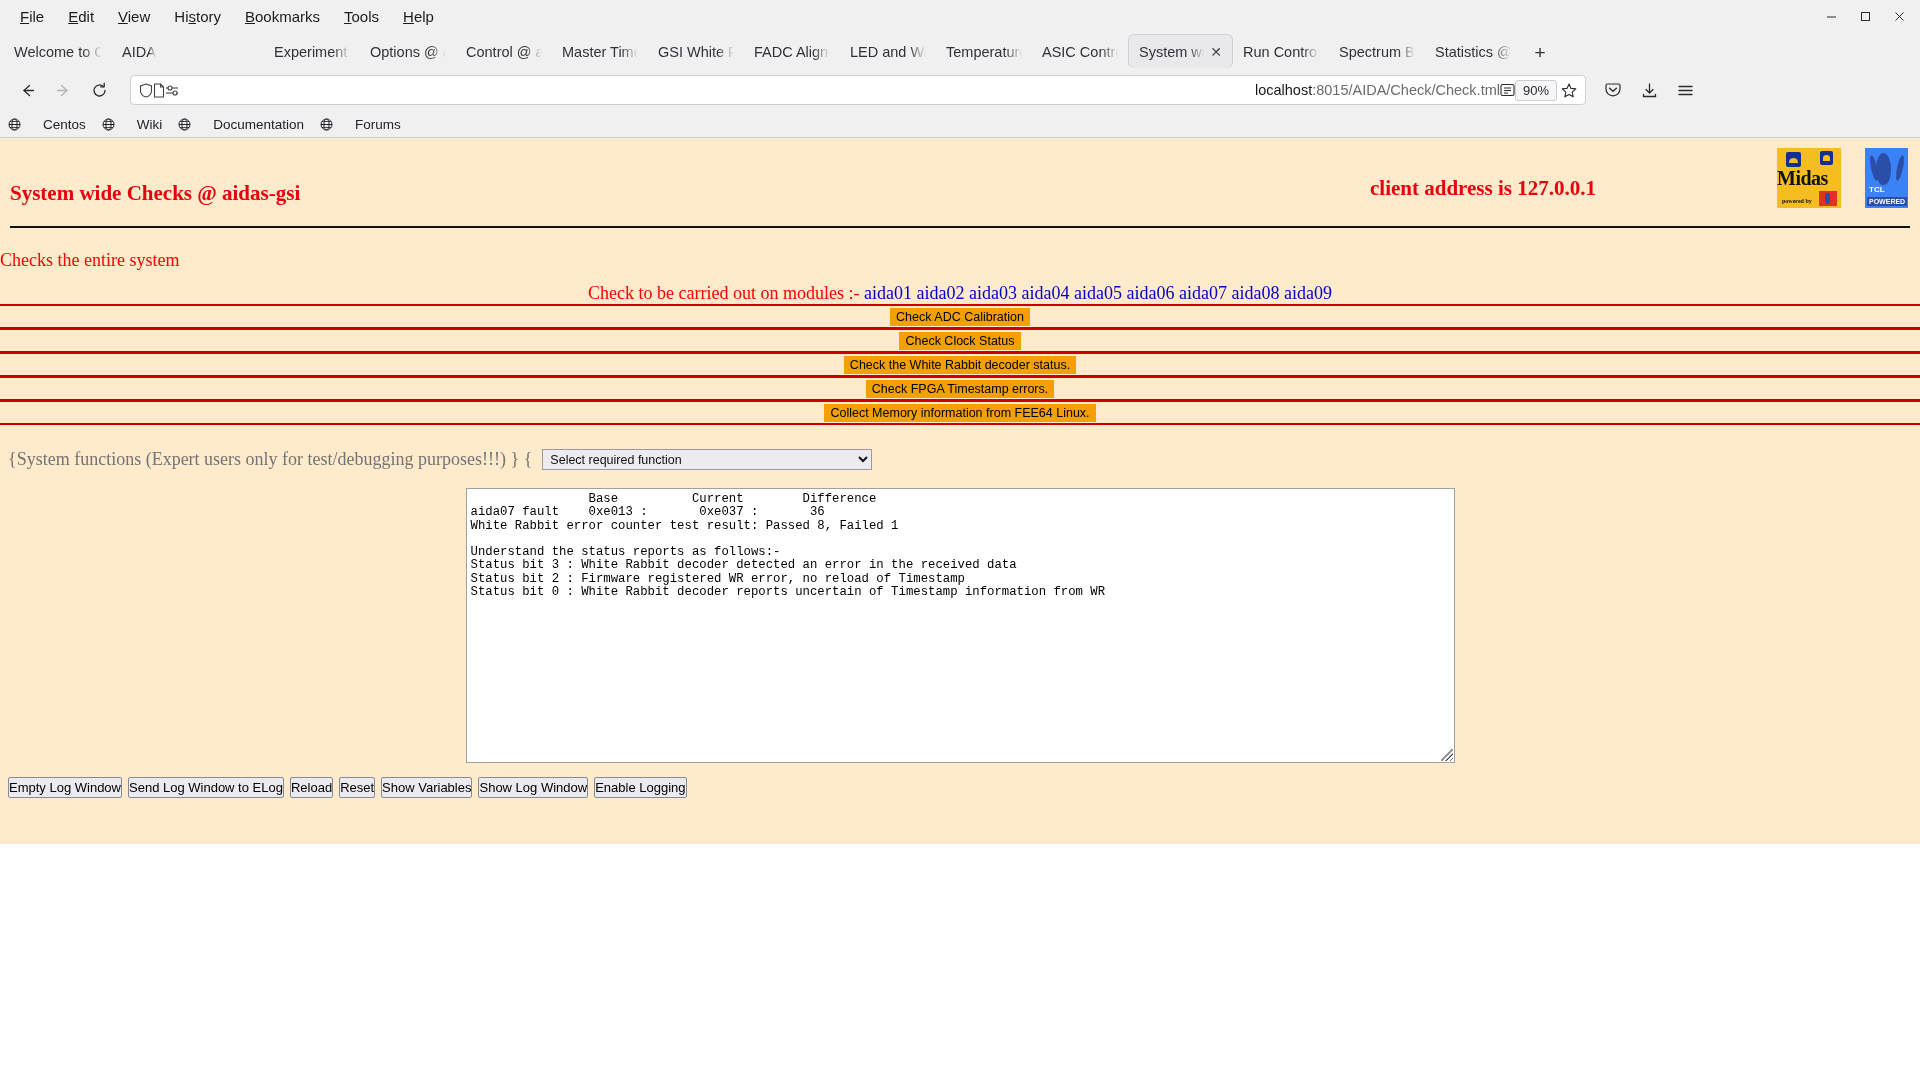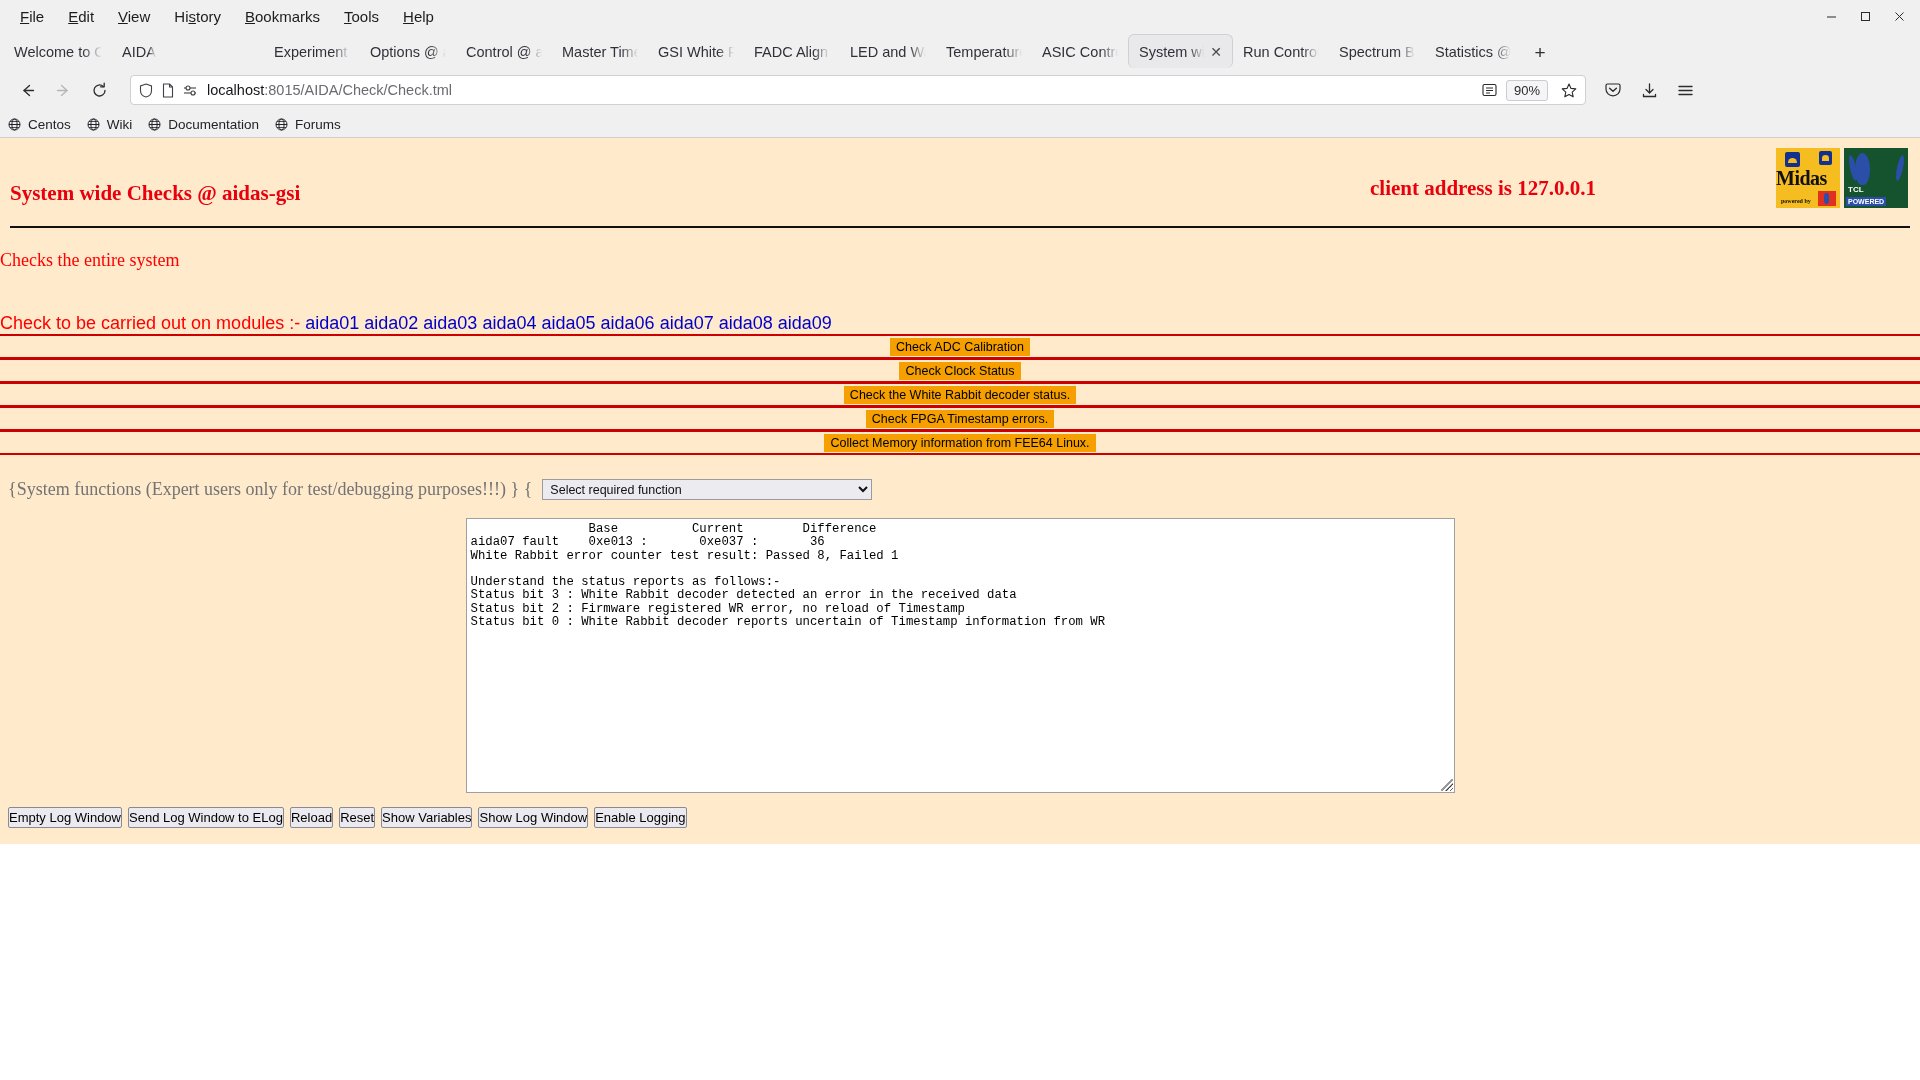--- a/index.html
+++ b/index.html
@@ -118,22 +118,22 @@
   .urlbar {
     flex: 1 1 auto;
     height: 30px;
     margin: 0 8px 0 12px;
     background: #ffffff;
     border: 1px solid #cfcfd4;
     border-radius: 4px;
     display: flex;
     align-items: center;
     padding: 0 8px;
-    gap: 9px;
     max-width: 1456px;
+    text-align: right;
   }
   .urlbar .u-icon { display:flex; align-items:center; color:#404046; }
   .url-text {
     font-size: 14.5px;
     color: #6a6a70;
     white-space: nowrap;
     overflow: hidden;
     flex: 1 1 auto;
   }
   .url-text b { color: #16161a; font-weight: normal; }
@@ -154,21 +154,21 @@
     background: #f0f0f0;
     display: flex;
     align-items: center;
     padding-left: 8px;
     gap: 16px;
     border-bottom: 1px solid #cdcdd2;
   }
   .bm {
     display: flex;
     align-items: center;
-    gap: 7px;
+    gap: 22px;
     font-size: 13.5px;
     color: #22222a;
     white-space: nowrap;
   }
   .globe { width: 13px; height: 13px; flex: 0 0 auto; }
 
   
   .page {
     width: 1920px;
     height: 707px;
@@ -251,23 +251,24 @@
   .logo-midas .tclmini {
     position: absolute; right: 4px; bottom: 2px;
     width: 18px; height: 15px; background: #e03020;
   }
   .logo-midas .tclmini::after {
     content: ""; position: absolute; left: 6px; top: 2px;
     width: 5px; height: 11px; background: #2b4fa8;
     border-radius: 40%;
   }
   .logo-tcl {
-    width: 64px; height: 60px;
-    background: #14532d;
-    position: relative;
+    width: 43px; height: 60px;
+    background: #3b82f6;
+    position: relative;
+    margin-left: 20px;
   }
   .logo-tcl .feather {
     position: absolute; left: 11px; top: 5px;
     width: 15px; height: 32px;
     background: #2b4fa8;
     border-radius: 50% 50% 45% 45%;
   }
   .logo-tcl .f2 {
     position: absolute; left: 6px; top: 7px;
     width: 6px; height: 26px; background: #2b4fa8;
@@ -298,24 +299,24 @@
     margin: 10px 10px 0 10px;
   }
 
   .center-line {
     text-align: left;
     color: #ff0000;
     font-size: 18px;
     font-family: "Liberation Serif", serif;
   }
   .modules-line {
+    text-align: center;
     font-size: 18px;
     color: #ff0000;
-    font-family: Liberation Sans, sans-serif;
-    margin-top: 30px;
+    font-family: Liberation Serif, serif;
   }
   .modules-line a {
     color: #0000cc;
     text-decoration: none;
   }
   .btn-row {
     border-top: 2px solid #cc0000;
     border-bottom: 1px solid #cc0000;
     text-align: center;
     padding: 1px 0;

